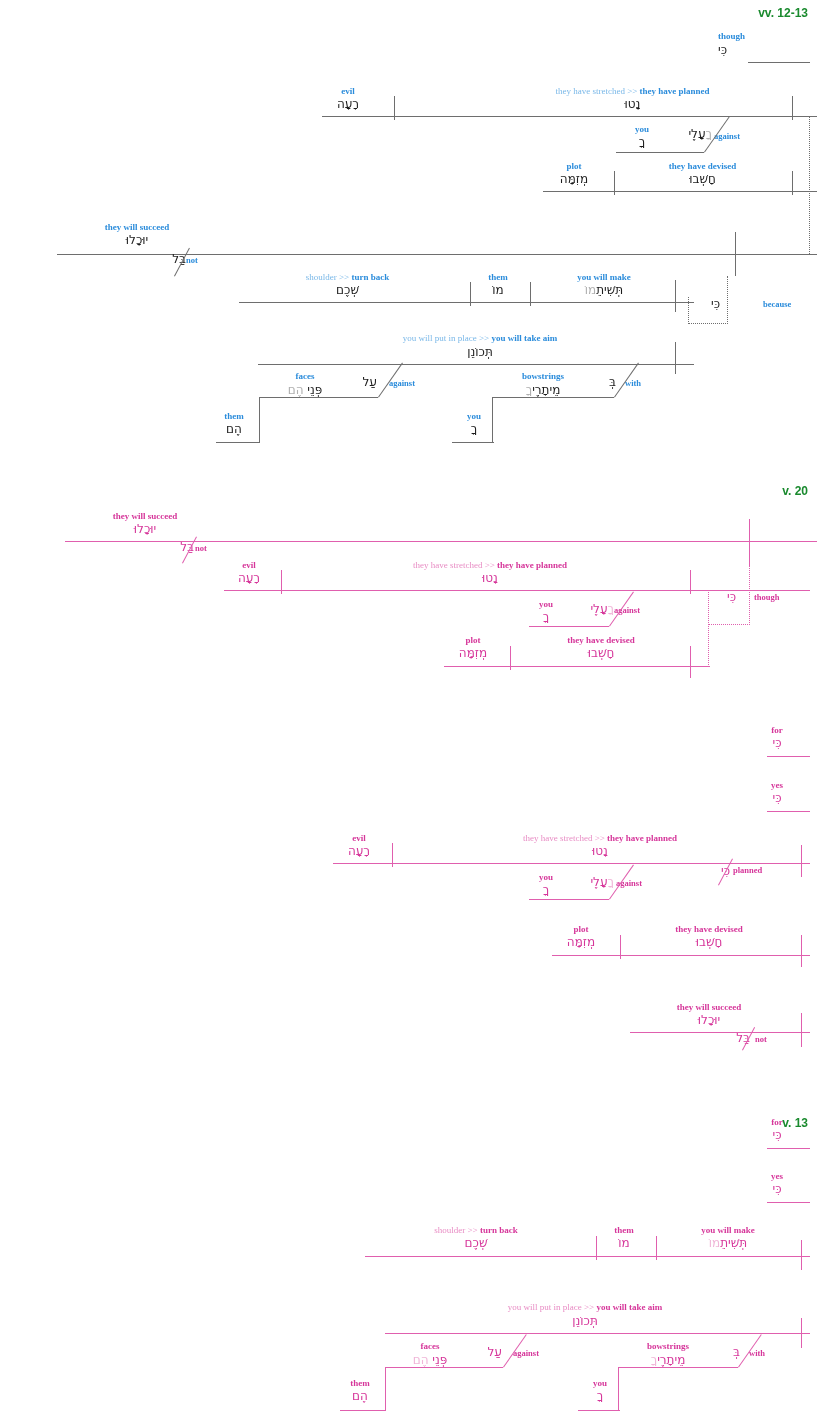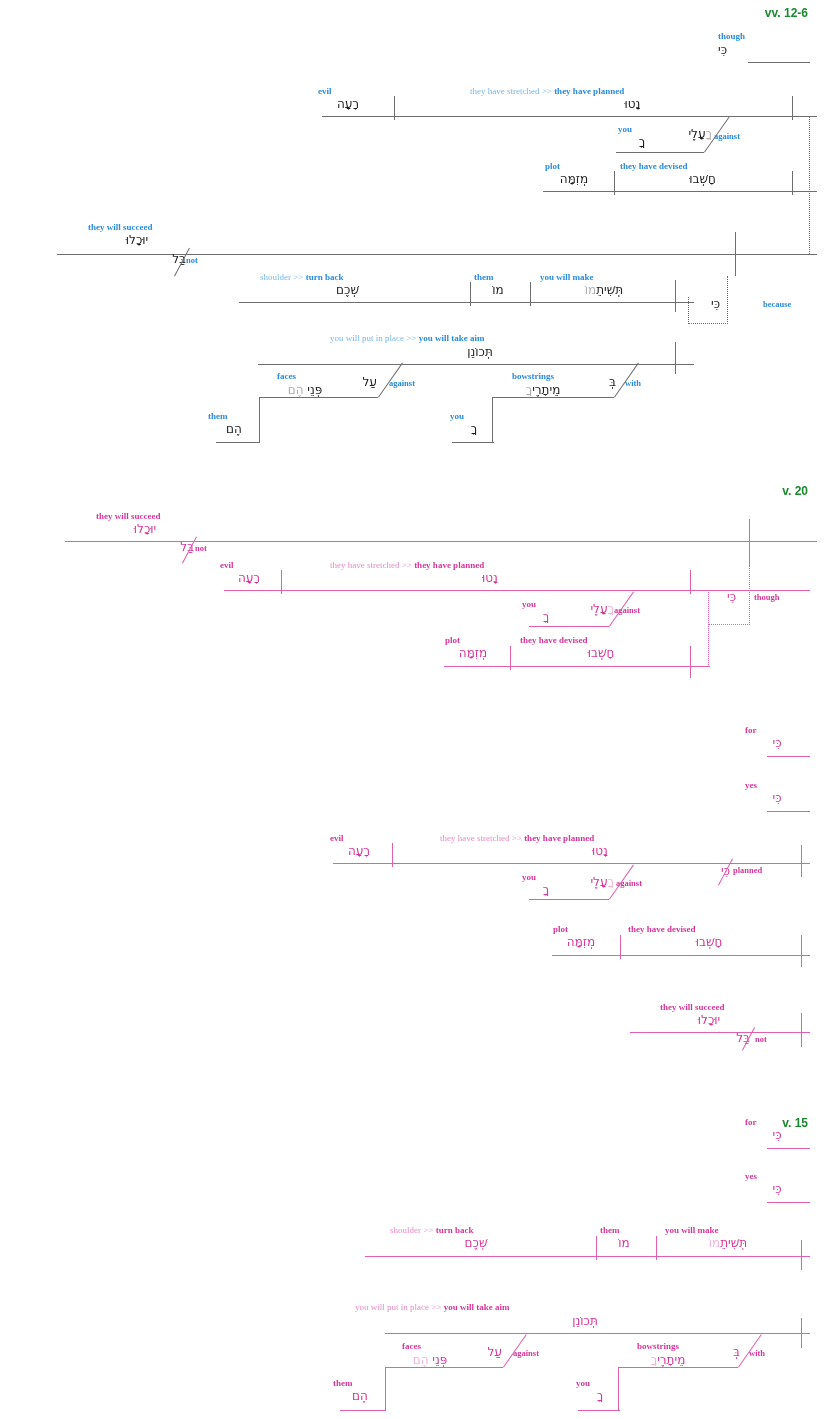--- a/index.html
+++ b/index.html
@@ -15,21 +15,21 @@
   .verse-label{
     font-family:"Liberation Sans", sans-serif;
     font-weight:bold;font-size:12px;color:#1a8a2e;
     text-align:right;white-space:nowrap;
   }
 
   
   .gloss{
     font-family:"Liberation Serif", serif;
     font-size:9px;font-weight:bold;white-space:nowrap;
-    text-align:left;line-height:10px;
+    text-align:center;line-height:10px;
   }
   .gloss.blue{color:#2b8cdb;}
   .gloss.pink{color:#d6369a;}
   .gloss .light{font-weight:normal;color:#7ab8e8;}
   .gloss .lightp{font-weight:normal;color:#e88cc4;}
 
   
   .heb{
     font-family:"DejaVu Sans", sans-serif;
     font-size:12px;white-space:nowrap;direction:rtl;
@@ -61,21 +61,21 @@
 
   
   .slash{position:absolute;transform-origin:0 0;height:0;border-top:1.4px solid #6e6e6e;}
   .slash.pink{border-top-color:#e05fae;}
 </style>
 </head>
 <body>
 
 <div class="canvas">
 
-  <div class="abs verse-label" style="left:700px;top:6px;width:108px;">vv. 12-6</div>
+  <div class="abs verse-label" style="left:700px;top:6px;width:108px;">vv. 12-13</div>
 
   <div class="abs gloss blue" style="left:718px;top:31px;width:120px;text-align:left;">though</div>
   <div class="abs heb dark" style="left:718px;top:43px;width:80px;text-align:left;">כִּי</div>
   <div class="hline" style="left:748px;top:62px;width:62px;"></div>
 
   <div class="abs gloss blue" style="left:318px;top:86px;width:60px;">evil</div>
   <div class="abs heb dark" style="left:318px;top:97px;width:60px;">רָעָה</div>
 
   <div class="abs gloss blue" style="left:470px;top:86px;width:325px;"><span class="light">they have stretched &gt;&gt; </span><span>they have planned</span></div>
   <div class="abs heb dark" style="left:470px;top:97px;width:325px;">נָטוּ</div>
@@ -237,21 +237,21 @@
   <div class="vline pink" style="left:801px;top:935px;height:32px;"></div>
 
   <div class="abs gloss pink" style="left:660px;top:1002px;width:98px;">they will succeed</div>
   <div class="abs heb pinkh" style="left:660px;top:1013px;width:98px;">יוּכָלוּ</div>
   <div class="hline pink" style="left:630px;top:1032px;width:180px;"></div>
   <div class="abs heb pinkh" style="left:714px;top:1031px;width:36px;text-align:right;">בַּל</div>
   <div class="abs sideg pink" style="left:755px;top:1035px;">not</div>
   <div class="slash pink" style="left:742px;top:1050px;width:26px;transform:rotate(-62deg);"></div>
   <div class="vline pink" style="left:801px;top:1013px;height:34px;"></div>
 
-  <div class="abs verse-label" style="left:700px;top:1116px;width:108px;">v. 15</div>
+  <div class="abs verse-label" style="left:700px;top:1116px;width:108px;">v. 13</div>
 
   <div class="abs gloss pink" style="left:745px;top:1117px;width:64px;">for</div>
   <div class="abs heb pinkh" style="left:745px;top:1128px;width:64px;">כִּי</div>
   <div class="hline pink" style="left:767px;top:1148px;width:43px;"></div>
 
   <div class="abs gloss pink" style="left:745px;top:1171px;width:64px;">yes</div>
   <div class="abs heb pinkh" style="left:745px;top:1182px;width:64px;">כִּי</div>
   <div class="hline pink" style="left:767px;top:1202px;width:43px;"></div>
 
   <div class="abs gloss pink" style="left:390px;top:1225px;width:172px;"><span class="lightp">shoulder &gt;&gt; </span><span>turn back</span></div>

